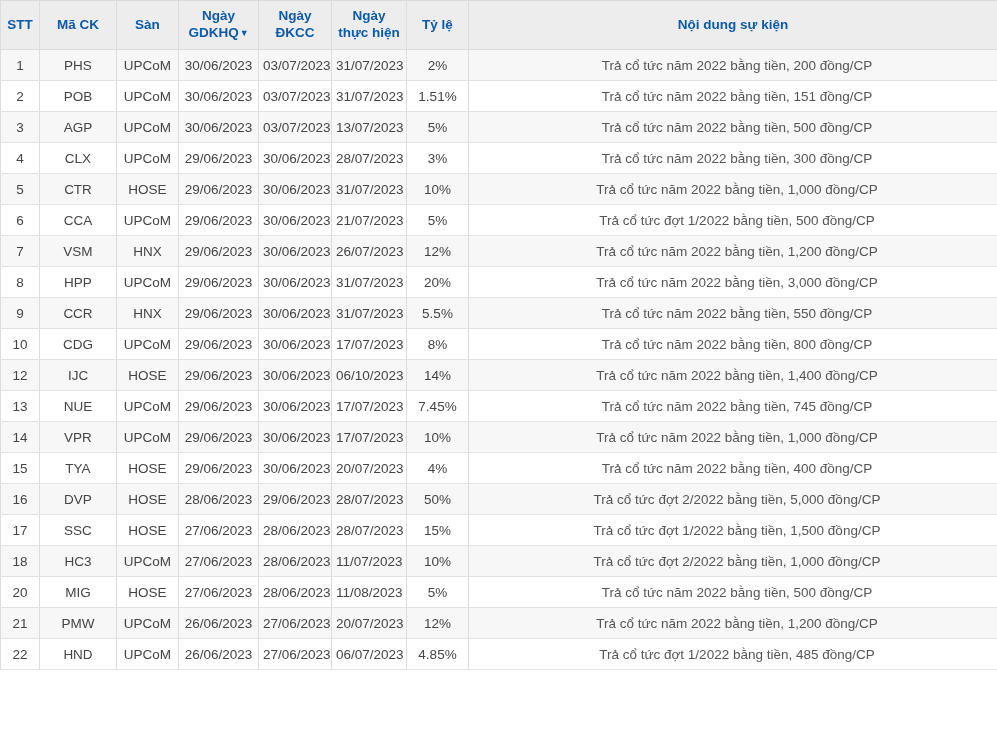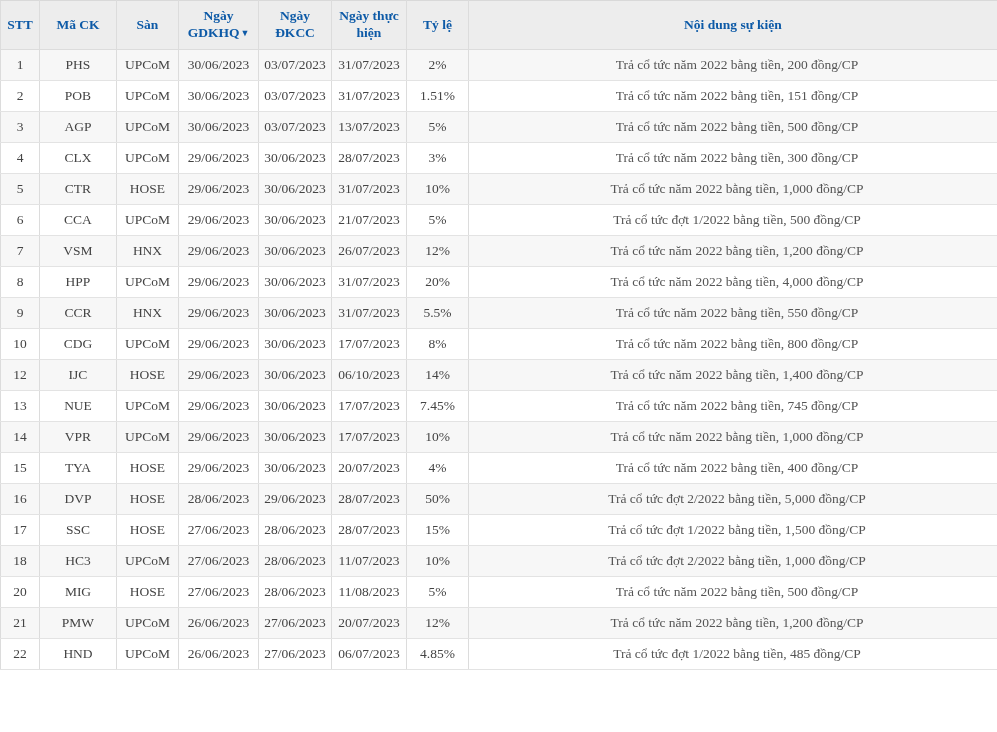--- a/index.html
+++ b/index.html
@@ -17,21 +17,20 @@
     margin: 0; padding: 0;
     width: 997px; height: 732px;
     background: #fff;
     font-family: "Liberation Sans", "DejaVu Sans", sans-serif;
     overflow: hidden;
   }
   table.events {
     width: 997px;
     border-collapse: collapse;
     table-layout: fixed;
-    font-family: Liberation Serif, serif;
   }
   col.c-stt      { width: 39px; }
   col.c-code     { width: 77px; }
   col.c-exchange { width: 62px; }
   col.c-gdkhq    { width: 80px; }
   col.c-dkcc     { width: 73px; }
   col.c-exec     { width: 75px; }
   col.c-ratio    { width: 62px; }
   col.c-content  { width: auto; }
   thead th {
@@ -176,21 +175,21 @@
     <td class="cell-content">Trả cổ tức năm 2022 bằng tiền, 1,200 đồng/CP</td>
   </tr>
       <tr>
     <td>8</td>
     <td>HPP</td>
     <td>UPCoM</td>
     <td>29/06/2023</td>
     <td>30/06/2023</td>
     <td>31/07/2023</td>
     <td>20%</td>
-    <td class="cell-content">Trả cổ tức năm 2022 bằng tiền, 4,000 đồng/CP</td>
+    <td class="cell-content">Trả cổ tức năm 2022 bằng tiền, 3,000 đồng/CP</td>
   </tr>
       <tr>
     <td>9</td>
     <td>CCR</td>
     <td>HNX</td>
     <td>29/06/2023</td>
     <td>30/06/2023</td>
     <td>31/07/2023</td>
     <td>5.5%</td>
     <td class="cell-content">Trả cổ tức năm 2022 bằng tiền, 550 đồng/CP</td>

